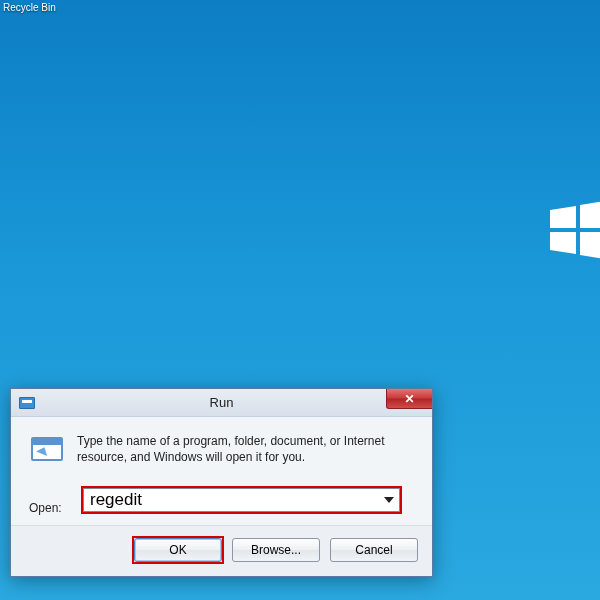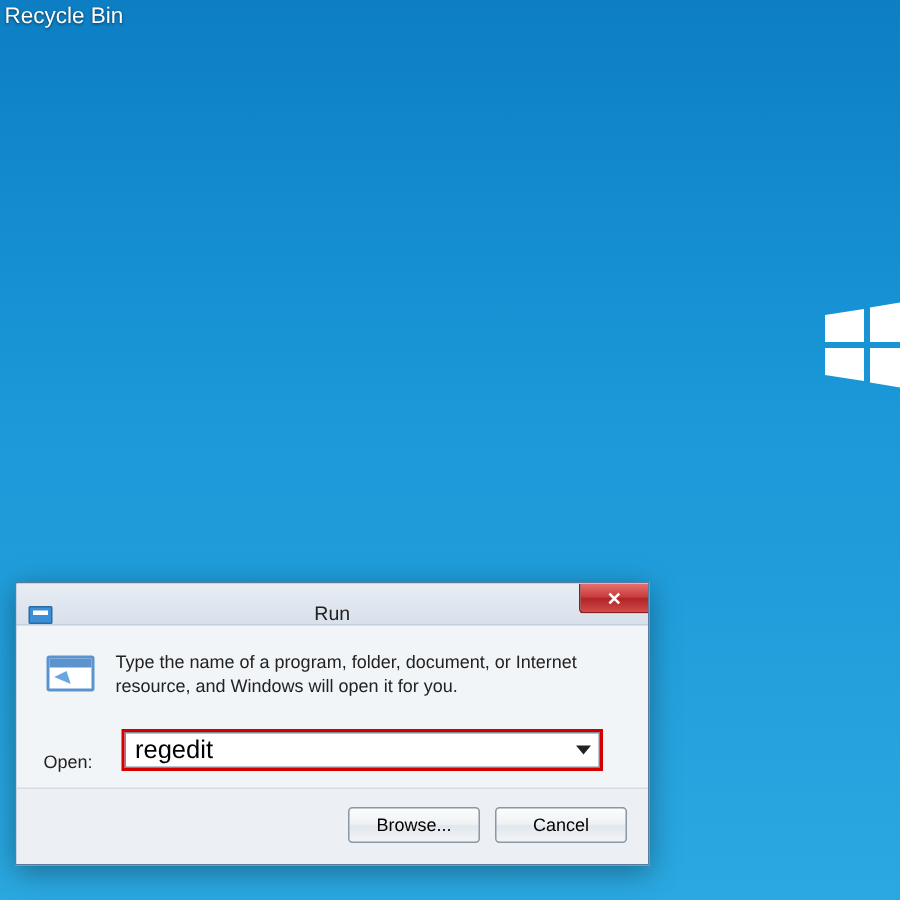--- a/index.html
+++ b/index.html
@@ -4,39 +4,39 @@
 <style>
 * { box-sizing: border-box; margin: 0; padding: 0; }
 body {
   width: 600px; height: 600px; overflow: hidden;
   font-family: "Segoe UI", Tahoma, sans-serif;
   background: linear-gradient(180deg, #0d7ec4 0%, #1a98d8 45%, #2aa8e0 100%);
   position: relative;
 }
 .desktop-icon {
   position: absolute; top: 2px; left: 3px;
-  color: #fff; font-size: 15px; text-shadow: 0 1px 2px rgba(0,0,0,.6);
+  color: #fff; font-size: 10px; text-shadow: 0 1px 2px rgba(0,0,0,.6);
 }
 .winlogo {
   position: absolute; right: -10px; top: 200px;
   width: 60px; height: 60px;
 }
 .winlogo svg { width: 60px; height: 60px; }
 .run-dialog {
   position: absolute; left: 10px; top: 388px;
   width: 423px;
   border: 1px solid #5a7ca0;
   background: #eef2f6;
   box-shadow: 0 4px 18px rgba(0,0,0,.35);
 }
 .titlebar {
   height: 28px;
   background: linear-gradient(180deg, #e8edf3 0%, #d8e0eb 100%);
   border-bottom: 1px solid #c5d0de;
-  display: flex; align-items: flex-end;
+  display: flex; align-items: center;
   position: relative;
 }
 .titlebar .ticon {
   width: 16px; height: 12px; margin-left: 8px;
   background: #3b8fd6; border: 1px solid #2a6aa5; border-radius: 1px;
   position: relative;
 }
 .titlebar .ticon::after {
   content: ""; position: absolute; left: 2px; right: 2px; top: 2px; height: 3px;
   background: #fff;
@@ -148,16 +148,19 @@
     </div>
     <div class="row2">
       <div class="open-label">Open:</div>
       <div class="combo-wrap hl-red">
         <input class="combo" type="text" value="regedit" style="">
         <div class="combo-arrow"></div>
       </div>
     </div>
   </div>
   <div class="btnrow">
+    <span class="hl-red" style="display:inline-block">
+      <button class="winbtn default">OK</button>
+    </span>
     <button class="winbtn">Browse...</button>
     <button class="winbtn">Cancel</button>
   </div>
 </div>
 
 </body></html>

